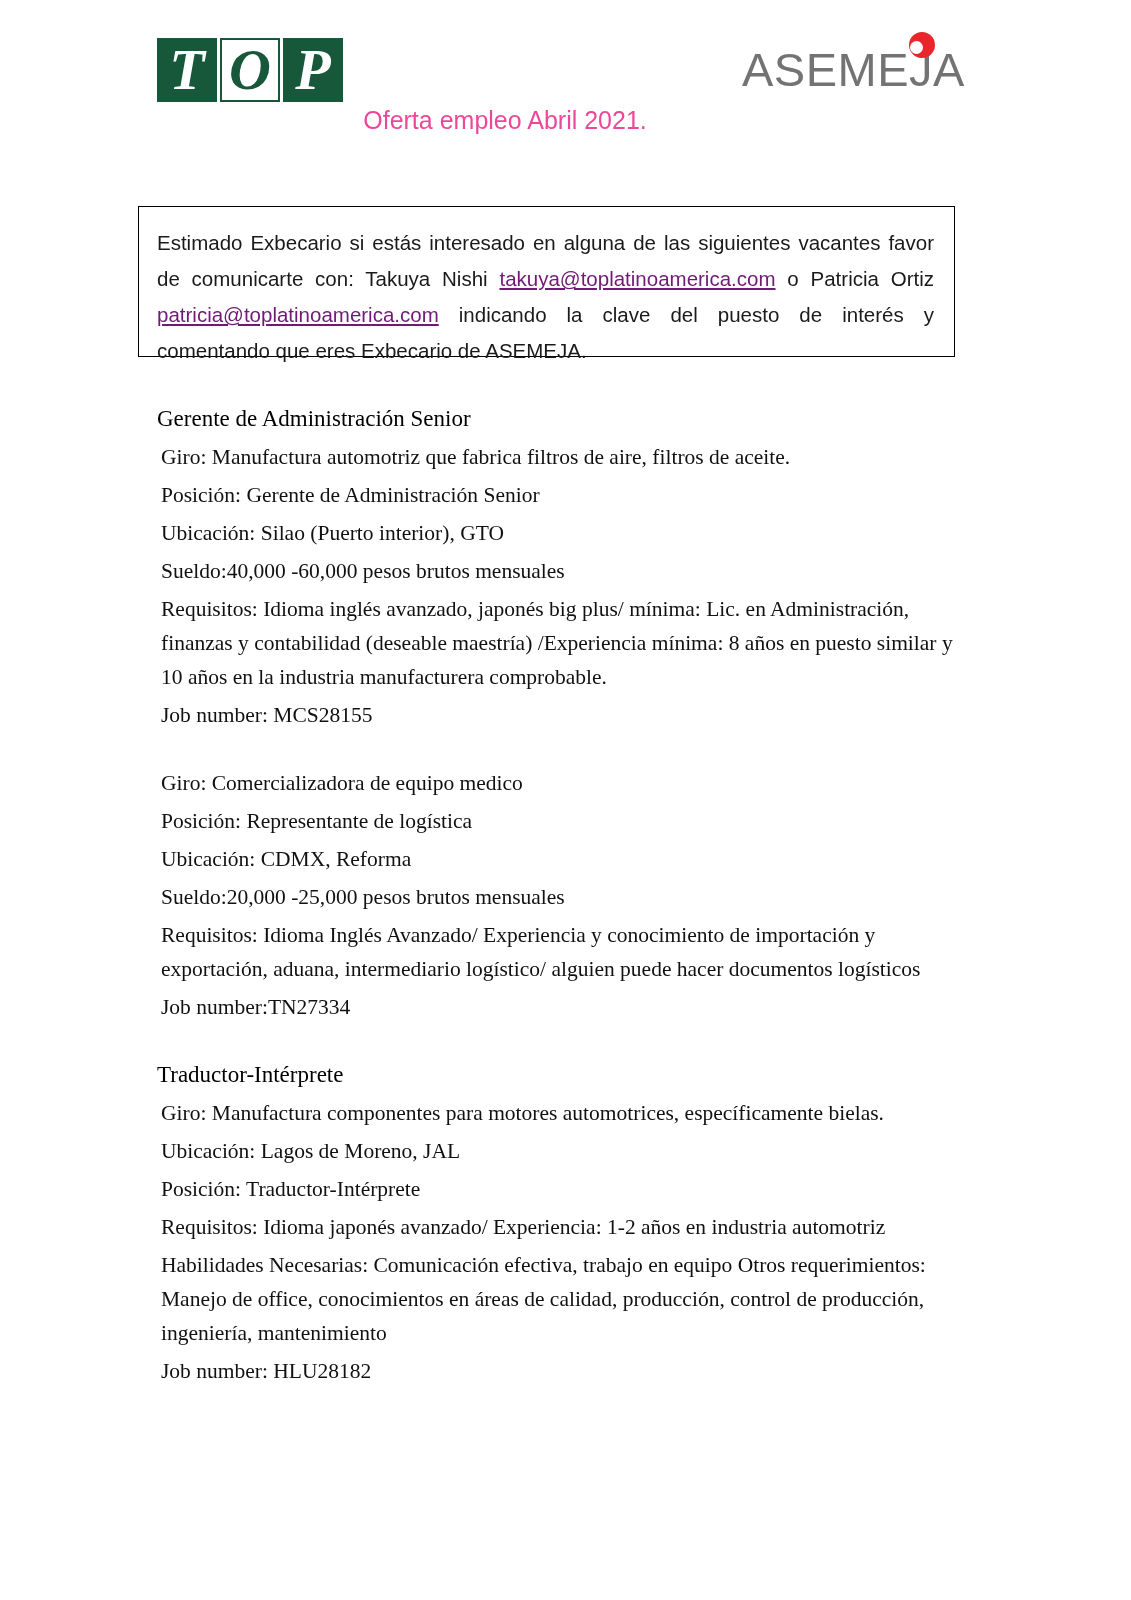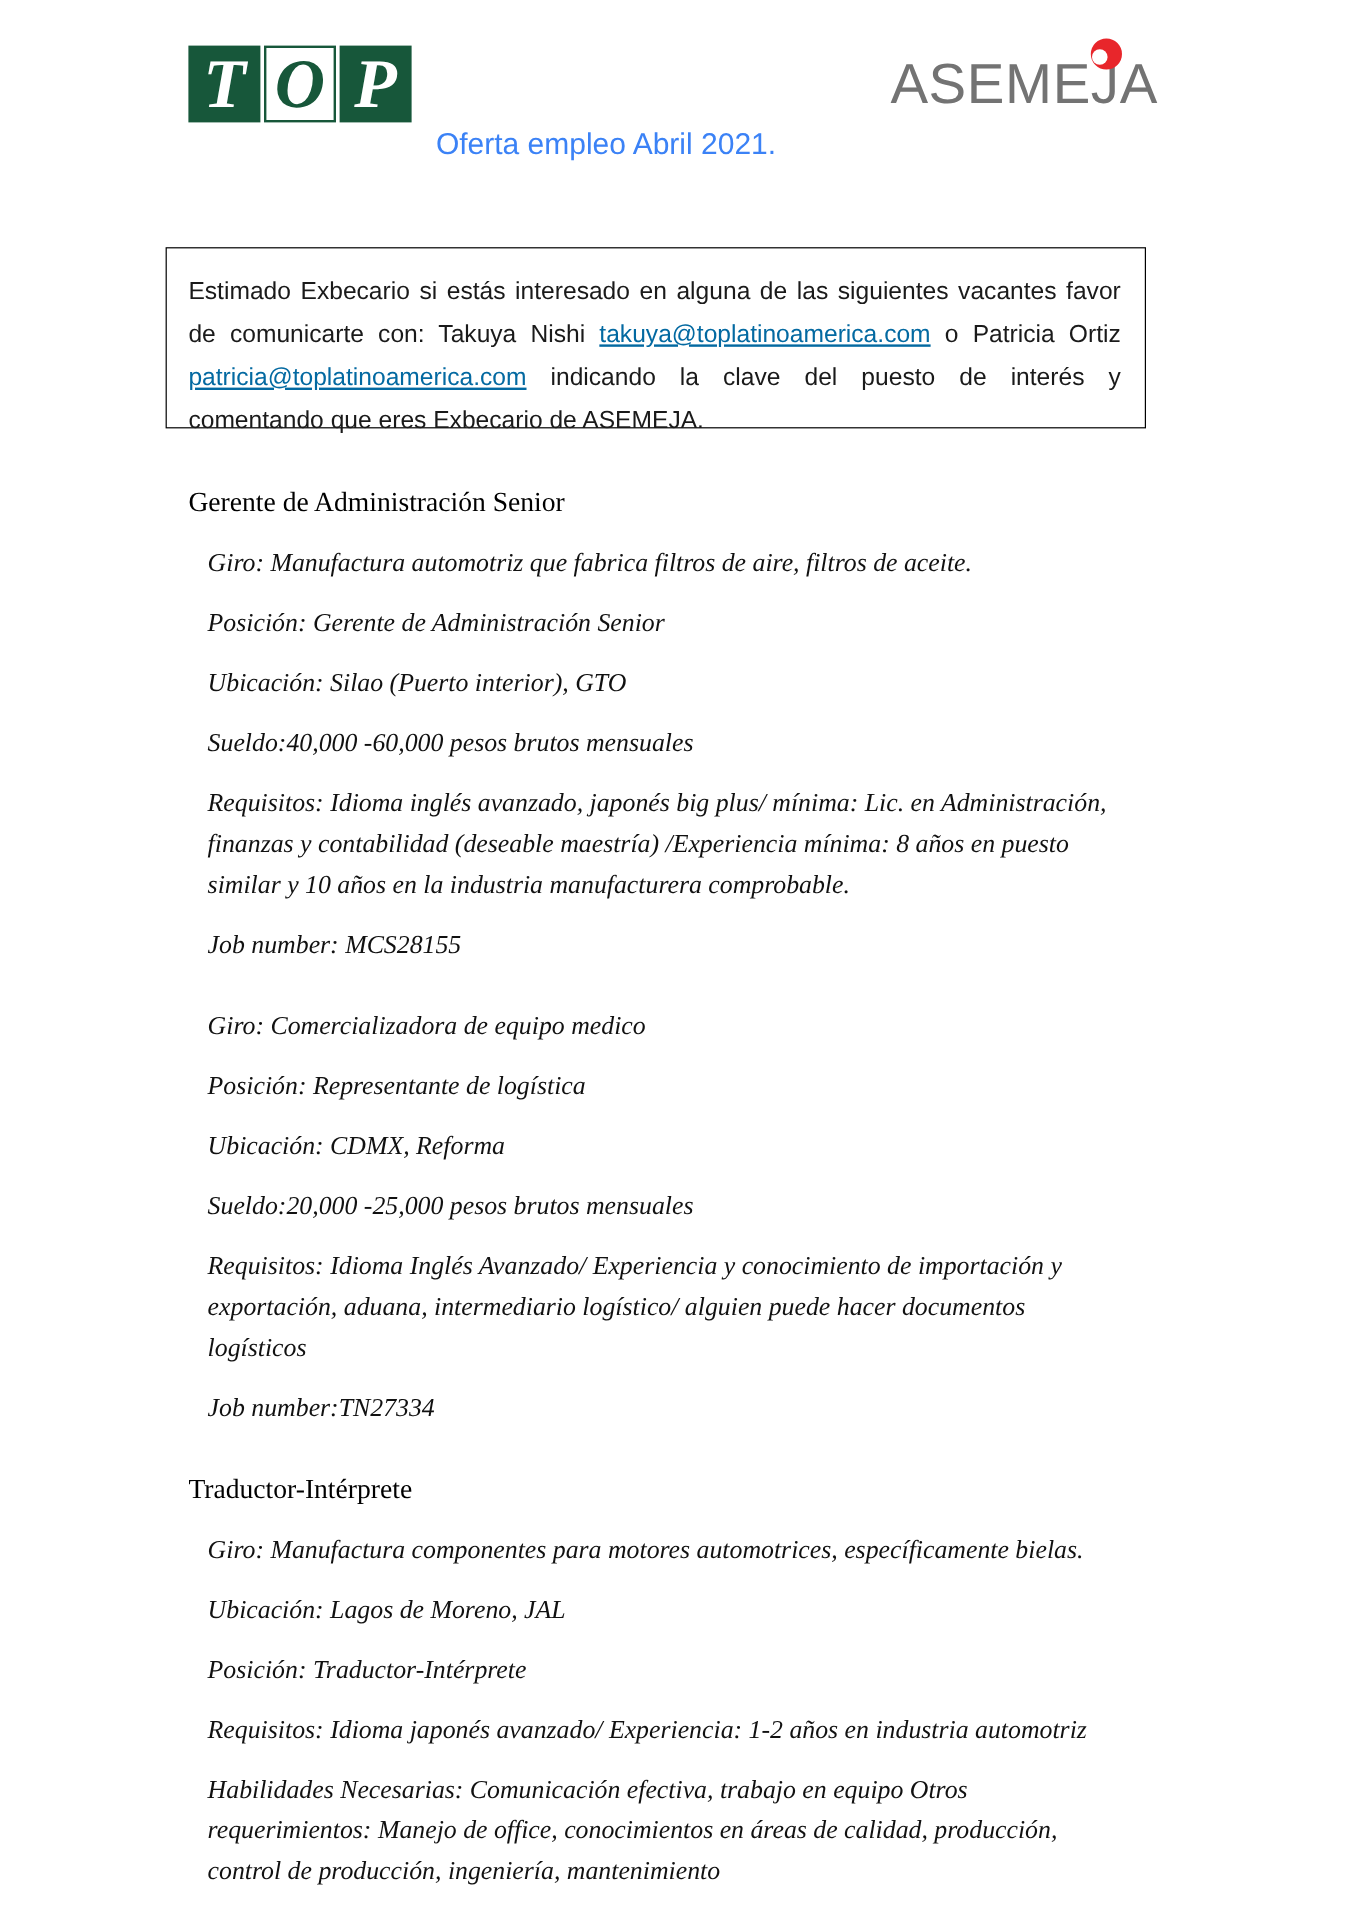--- a/index.html
+++ b/index.html
@@ -97,21 +97,21 @@
   }
 
   .doc-title {
     position: absolute;
     left: 0;
     top: 106px;
     width: 1010px;
     text-align: center;
     font-family: "Liberation Sans", "DejaVu Sans", sans-serif;
     font-size: 25px;
-    color: #3b82f6;
+    color: #ec4899;
   }
 
   
   .intro-box {
     position: absolute;
     left: 138px;
     top: 206px;
     width: 817px;
     height: 151px;
     border: 1.6px solid #000000;
@@ -121,21 +121,21 @@
   .intro-text {
     font-family: "Liberation Sans", "DejaVu Sans", sans-serif;
     font-size: 20.5px;
     line-height: 36px;
     color: #1a1a1a;
     text-align: justify;
     margin: 0;
   }
   .intro-text a,
   .email-link {
-    color: #0369a1;
+    color: #701a75;
     text-decoration: underline;
   }
 
   
   .jobs {
     position: absolute;
     left: 157px;
     top: 402px;
     width: 800px;
   }
@@ -148,22 +148,21 @@
     font-size: 23px;
     line-height: 34px;
     color: #000000;
     margin: 0 0 0 0;
   }
   .job-line {
     font-family: "Liberation Serif", "DejaVu Serif", serif;
     font-size: 21.5px;
     line-height: 34px;
     color: #111111;
-    margin: 16px;
-    font-style: italic;
+    margin: 4px;
   }
 </style>
 </head>
 <body>
 
 <div class="page">
 
   <div class="header">
 
     <div class="top-logo">

